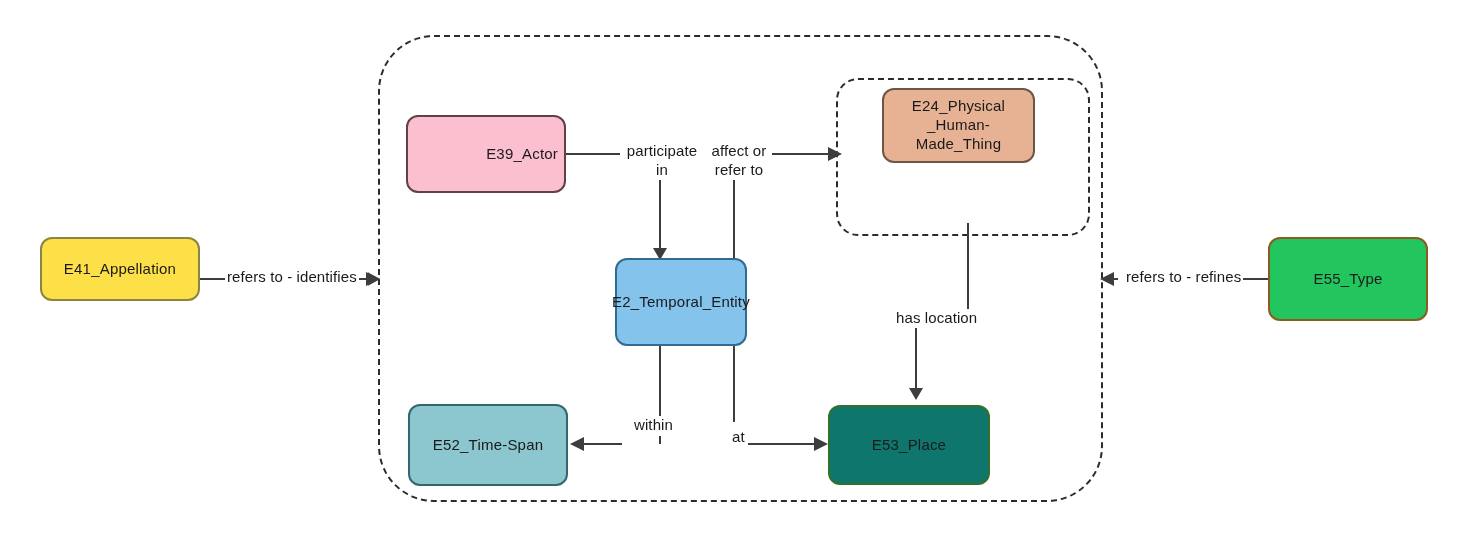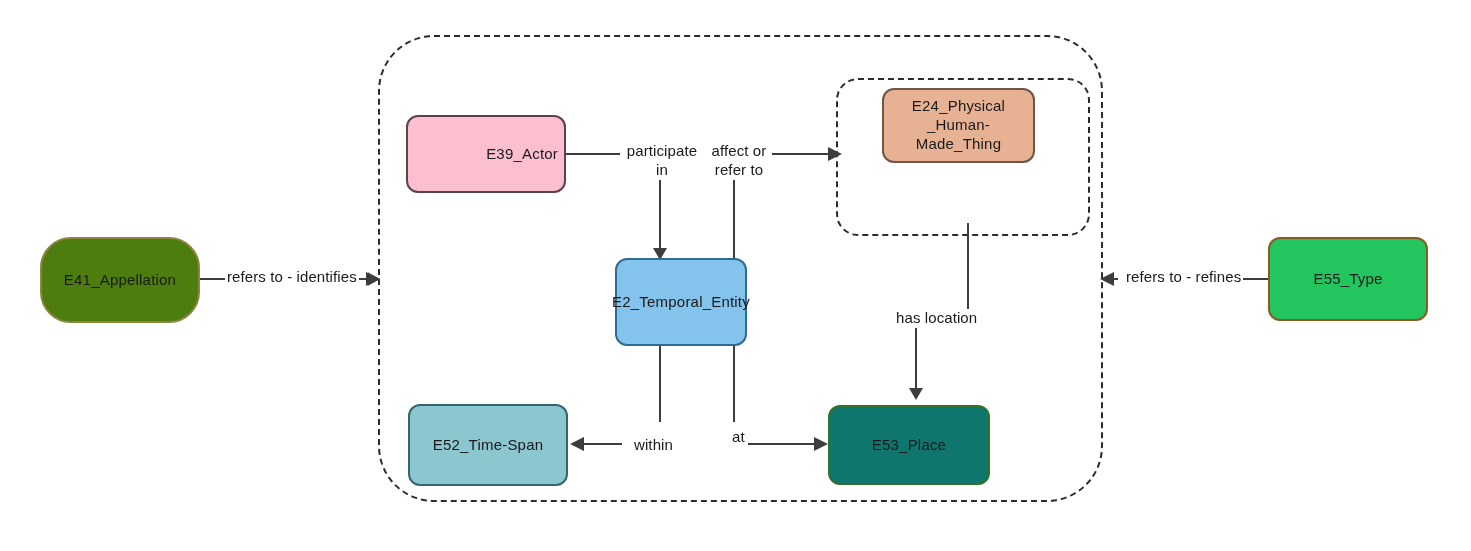--- a/index.html
+++ b/index.html
@@ -81,21 +81,21 @@
 
     <line x1="734" y1="346" x2="734" y2="422"></line>
     <line x1="748" y1="444" x2="816" y2="444"></line>
     <polygon points="814,437 828,444 814,451" fill="#3d3d3d"></polygon>
 
     <line x1="1268" y1="279" x2="1222" y2="279"></line>
     <line x1="1118" y1="279" x2="1110" y2="279"></line>
     <polygon points="1114,272 1100,279 1114,286" fill="#3d3d3d"></polygon>
   </svg>
 
-  <div class="node" id="node-e41" style="left:40px;top:237px;width:160px;height:86px;background:#4d7c0f;border-color:#8C8440;border-radius:31px;">
+  <div class="node" id="node-e41" style="left:40px;top:237px;width:160px;height:64px;background:#fde047;border-color:#8C8440;">
     <span>E41_Appellation</span>
   </div>
 
   <div class="node" id="node-e39" style="left:406px;top:115px;width:160px;height:78px;background:#FBBFD0;border-color:#5F4247;justify-content:flex-end;">
     <span>E39_Actor</span>
   </div>
 
   <div class="node" id="node-e24" style="left:848px;top:88px;width:153px;height:75px;background:#E6B293;border-color:#6E5544;z-index:3;margin-left:34px;">
     <span>E24_Physical
 _Human-Made_Thing</span>
@@ -121,19 +121,19 @@
   <div class="edge-label" style="left:225px;top:268px;">refers to - identifies</div>
 
   <div class="edge-label" style="left:620px;top:142px;width:80px;">participate
 in</div>
 
   <div class="edge-label" style="left:706px;top:142px;width:62px;">affect or
 refer to</div>
 
   <div class="edge-label" style="left:894px;top:309px;">has location</div>
 
-  <div class="edge-label" style="left:632px;top:436px;">within</div>
+  <div class="edge-label" style="left:632px;top:416px;">within</div>
 
   <div class="edge-label" style="left:730px;top:428px;">at</div>
 
   <div class="edge-label" style="left:1124px;top:268px;">refers to - refines</div>
 
 </div>
 
 </body></html>

